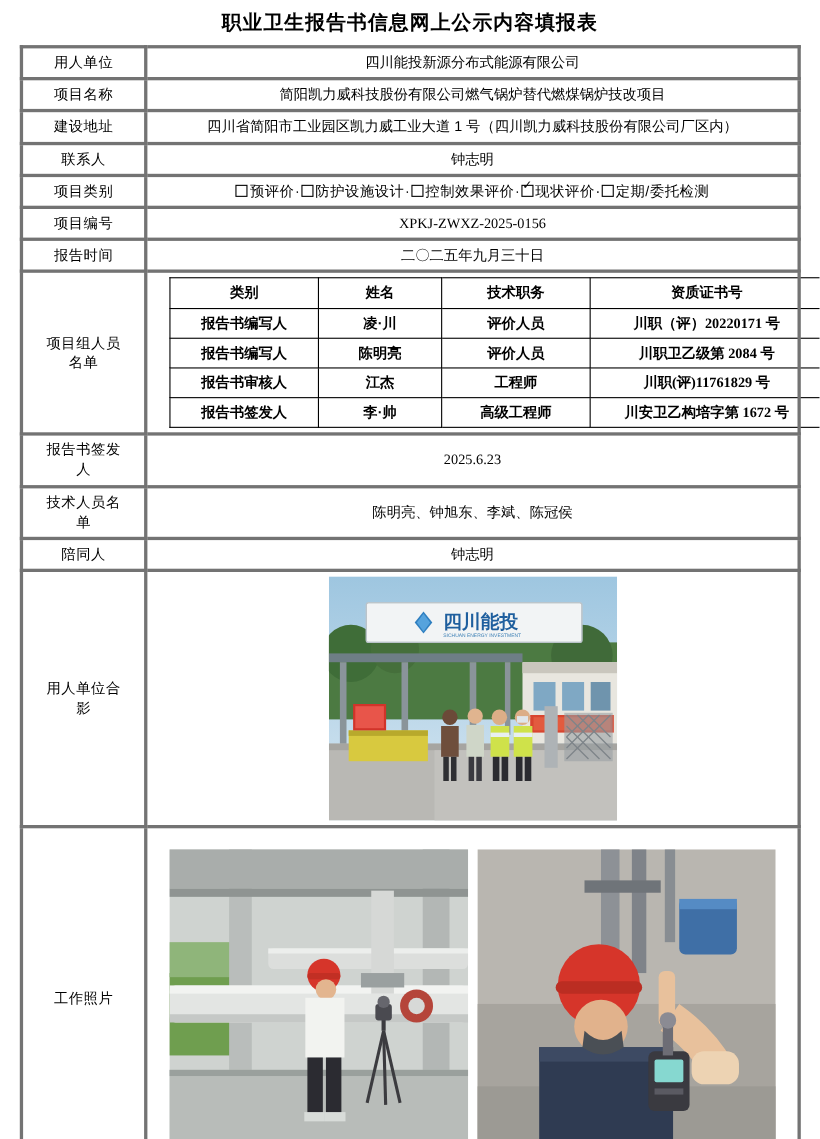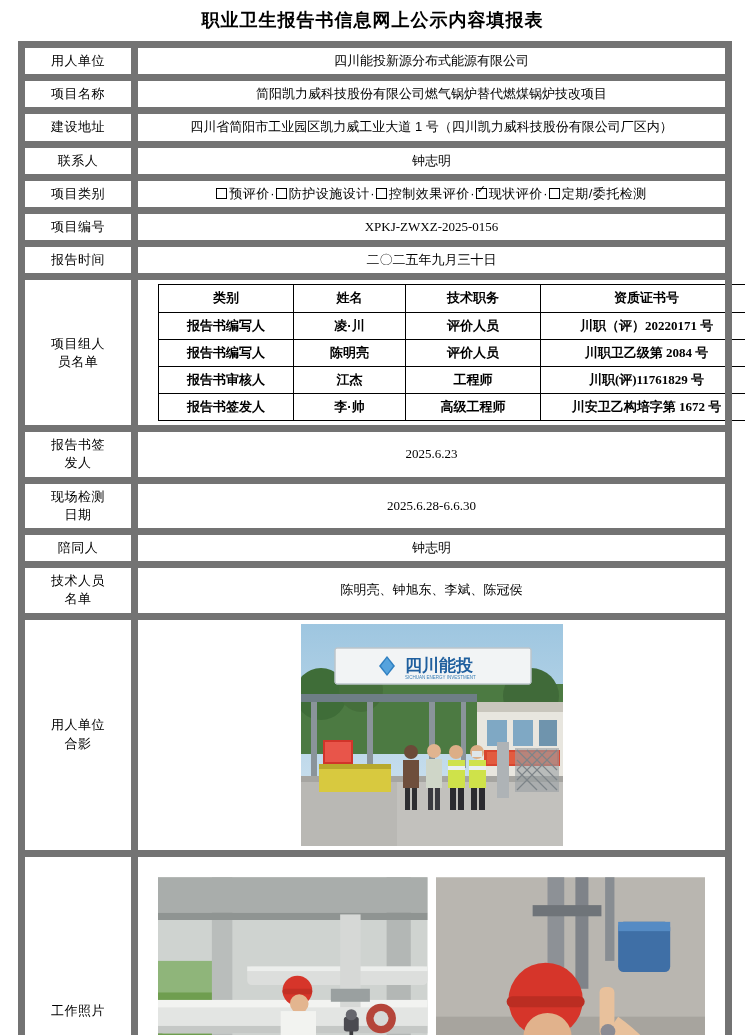--- a/index.html
+++ b/index.html
@@ -24,21 +24,21 @@
     letter-spacing: 1px;
     padding: 8px 0 9px 0;
     font-family: "Liberation Sans", "DejaVu Sans", sans-serif;
   }
   table.main {
     border-collapse: collapse;
     width: 709px;
     table-layout: fixed;
   }
   table.main td {
-    border: 7px solid #737373;
+    border: 3px solid #737373;
     font-size: 13px;
     text-align: center;
     vertical-align: middle;
     padding: 4px 20px;
     line-height: 1.4;
   }
   td.label {
     width: 113px;
     letter-spacing: 0.5px;
   }
@@ -196,30 +196,26 @@
                 </tr>
               </tbody>
           </table>
         </td>
       </tr>
       <tr>
         <td class="label">报告书签发人</td>
         <td class="value num">2025.6.23</td>
       </tr>
       <tr>
-        <td class="label">现场检测日期</td>
-        <td class="value num">2025.6.28-6.6.30</td>
+        <td class="label">技术人员名单</td>
+        <td class="value">陈明亮、钟旭东、李斌、陈冠侯</td>
       </tr>
       <tr>
         <td class="label">陪同人</td>
         <td class="value">钟志明</td>
-      </tr>
-      <tr>
-        <td class="label">技术人员名单</td>
-        <td class="value">陈明亮、钟旭东、李斌、陈冠侯</td>
       </tr>
 
       <tr>
         <td class="label">用人单位合影</td>
         <td class="value photo-cell">
           <svg class="group-photo" viewBox="0 0 262 222">
             <defs>
               <linearGradient id="sky1" x1="0" y1="0" x2="0" y2="1">
                 <stop offset="0%" stop-color="#9ec6e0"></stop>
                 <stop offset="100%" stop-color="#d7e7f2"></stop>

